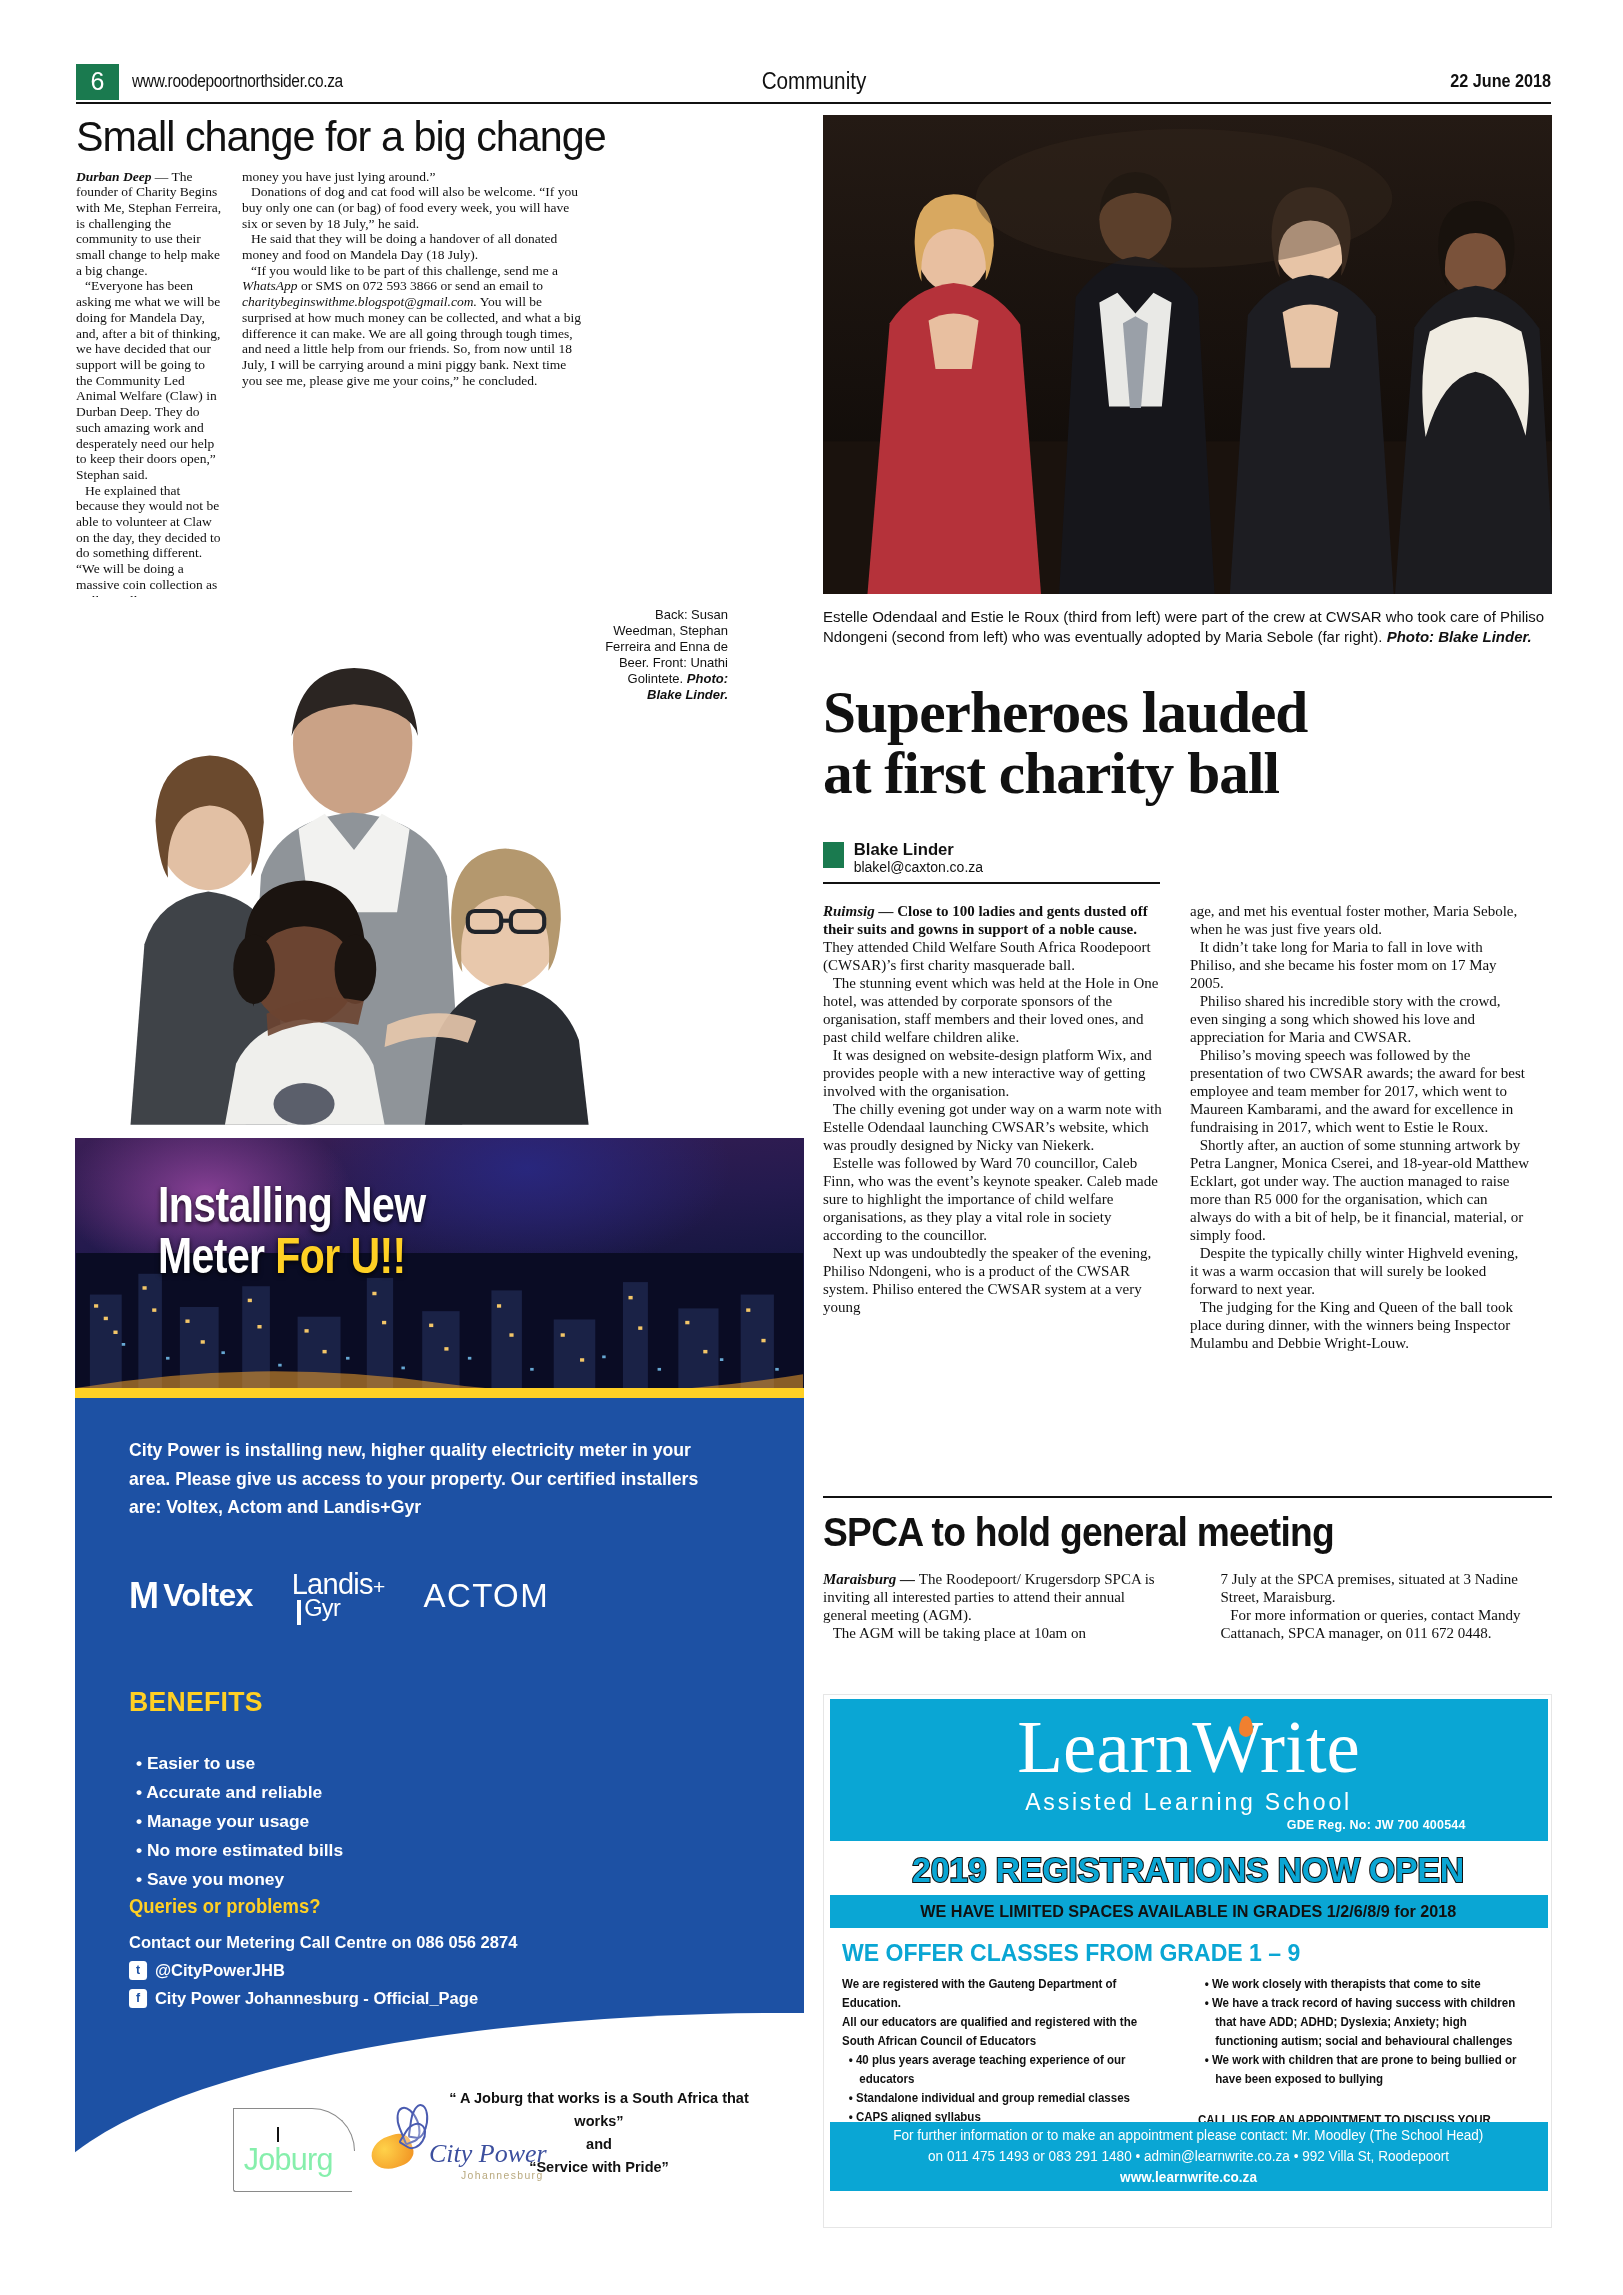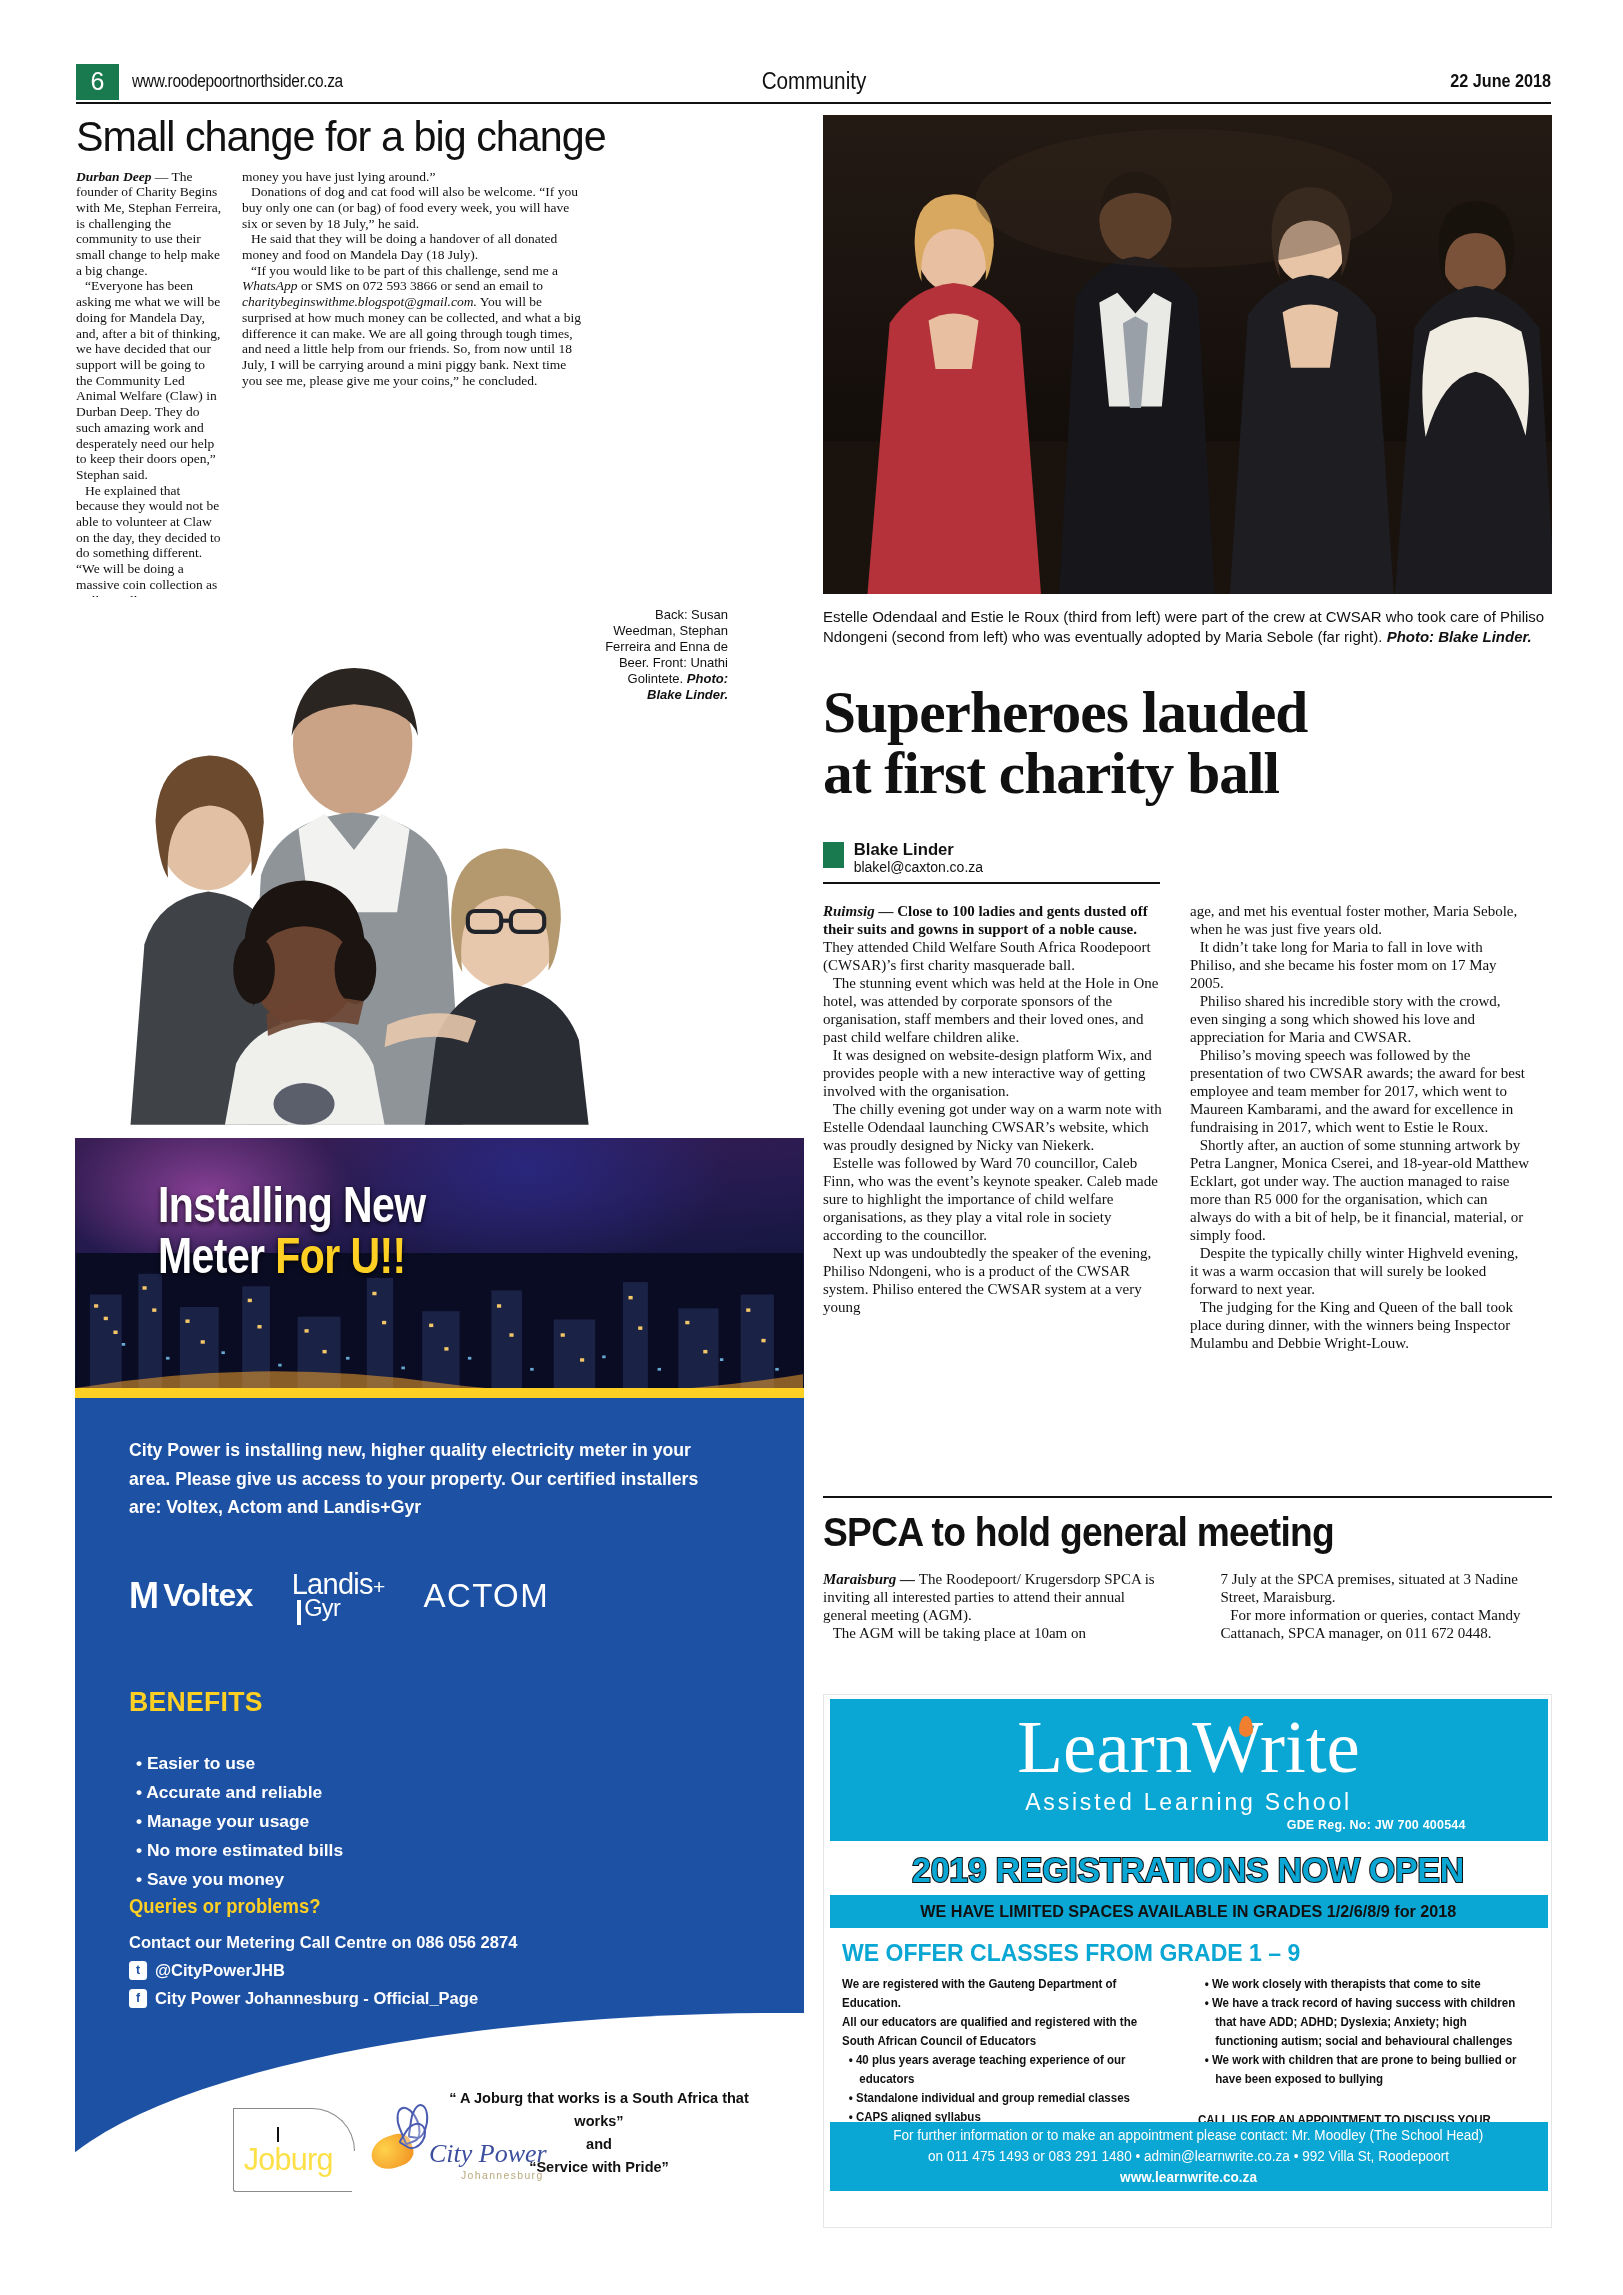--- a/index.html
+++ b/index.html
@@ -181,21 +181,21 @@
     border-radius: 0 0 0 2.8px;
   }
   .joburg-logo::before {
     content: ""; position: absolute; left: -1.4px; top: -1.4px; width: 121px; height: 42px;
     border-top: 1.4px solid #8a8a8a; border-right: 1.4px solid #8a8a8a;
     border-radius: 0 49px 0 0;
   }
   .joburg-word {
     position: absolute; left: 9.7px; bottom: 14px;
     font-family: "Liberation Sans", sans-serif; font-size: 30.5px;
-    color: #fde047; letter-spacing: -0.7px;
+    color: #86efac; letter-spacing: -0.7px;
   }
   .joburg-word .tick {
     position: absolute; left: 33px; top: -15.3px; width: 2.8px; height: 15.3px; background: #111;
   }
   .citypower-logo { position: absolute; left: 292px; bottom: 28px; width: 180px; height: 90px; }
   .cp-fly-body {
     position: absolute; left: 4.2px; top: 33px; width: 42px; height: 32px;
     background: radial-gradient(circle at 35% 35%, #ffd24a, #f08c1e);
     border-radius: 60% 40% 45% 55%;
     transform: rotate(-18deg);

